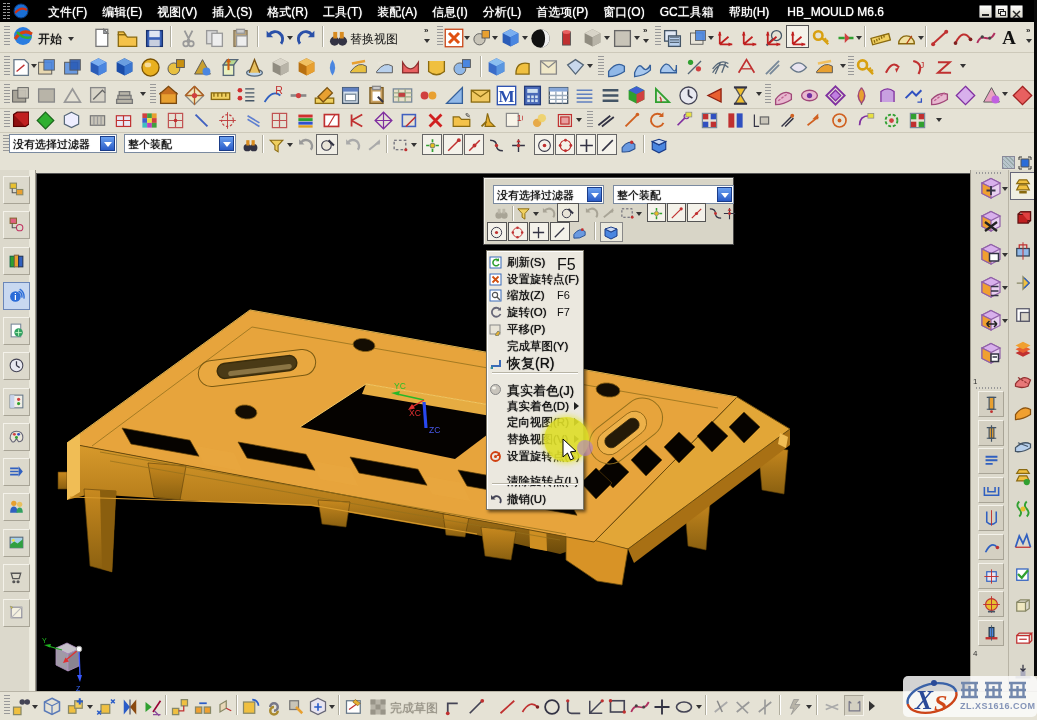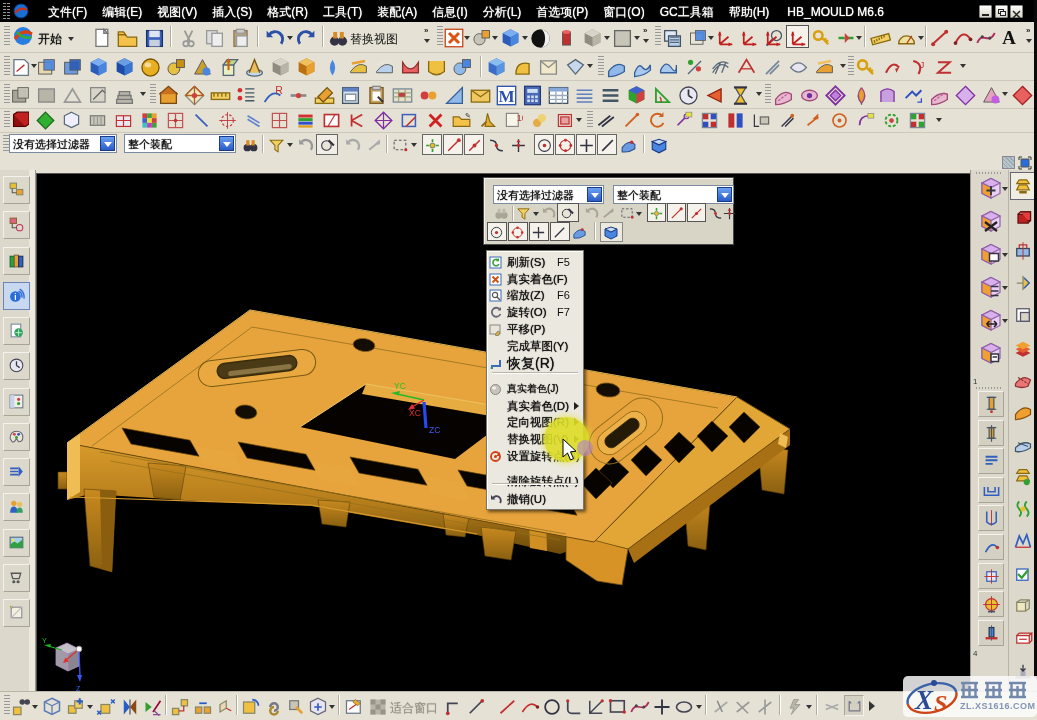--- a/index.html
+++ b/index.html
@@ -1656,26 +1656,26 @@
         <path d="M2 4 L8 2 L14 4 L8 7z" fill="#c8d8f4" stroke="#1a3c88"></path>
       </g>
     </svg></div>
 <div class="ab" style="left:486px;top:250px;width:98px;height:260px;background:#ebe8df;border:1px solid #7a7668;box-shadow:1px 1px 0 #fff inset, 2px 2px 3px rgba(0,0,0,.55)"></div>
 <div class="ab" style="left:489px;top:255.0px"><svg width="13" height="13" viewBox="0 0 13 13">
       <rect x="1" y="1" width="11" height="11" fill="#fff" stroke="#3a6ab8"></rect>
       <path d="M9 4 A3.2 3.2 0 1 0 10 8" stroke="#30a030" stroke-width="1.6" fill="none"></path>
       <path d="M10 2 v3.2 h-3.2z" fill="#30a030"></path>
     </svg></div>
 <div class="ab zh" style="left:507px;top:255.0px;font-size:11.5px;color:#111;white-space:nowrap">刷新(S)</div>
-<div class="ab" style="left:557px;top:255.5px;font-size:11px;color:#111">F5</div>
+<div class="ab" style="left:557px;top:255.5px;font-size:16px;color:#111">F5</div>
 <div class="ab" style="left:489px;top:271.7px"><svg width="13" height="13" viewBox="0 0 13 13">
       <rect x="1" y="1" width="11" height="11" fill="#fff" stroke="#3a6ab8"></rect>
       <path d="M3.5 3.5 L9.5 9.5 M9.5 3.5 L3.5 9.5" stroke="#d05010" stroke-width="1.8"></path>
     </svg></div>
-<div class="ab zh" style="left:507px;top:271.7px;font-size:11.5px;color:#111;white-space:nowrap">真实着色(F)</div>
+<div class="ab zh" style="left:507px;top:271.7px;font-size:11.5px;color:#111;white-space:nowrap">设置旋转点(F)</div>
 <div class="ab" style="left:489px;top:288.4px"><svg width="13" height="13" viewBox="0 0 13 13">
       <rect x="1" y="1" width="11" height="11" fill="#fff" stroke="#3a6ab8"></rect>
       <circle cx="6" cy="6" r="2.6" fill="none" stroke="#555" stroke-width="1.2"></circle>
       <path d="M8 8 l3 3" stroke="#555" stroke-width="1.4"></path>
     </svg></div>
 <div class="ab zh" style="left:507px;top:288.4px;font-size:11.5px;color:#111;white-space:nowrap">缩放(Z)</div>
 <div class="ab" style="left:557px;top:288.9px;font-size:11px;color:#111">F6</div>
 <div class="ab" style="left:489px;top:305.09999999999997px"><svg width="13" height="13" viewBox="0 0 13 13">
       <path d="M10.5 3 A4.5 4.5 0 1 0 11.5 8" stroke="#667" stroke-width="1.8" fill="none"></path>
       <path d="M12 1 v3.5 h-3.5z" fill="#667"></path>
@@ -1691,21 +1691,21 @@
 <div class="ab" style="left:489px;top:355.19999999999993px"><svg width="13" height="13" viewBox="0 0 13 13">
       <path d="M2 9 h8 v-5 h2 v7 h-10z" fill="#3a6ab8"></path>
       <path d="M1 12 l3 -2 v4z" fill="#2a8a9a"></path>
     </svg></div>
 <div class="ab zh" style="left:507px;top:355.19999999999993px;font-size:14px;color:#111;white-space:nowrap">恢复(R)</div>
 <div class="ab" style="left:492px;top:372.3999999999999px;width:86px;height:1px;background:#b8b4a6;box-shadow:0 1px 0 #fff"></div>
 <div class="ab" style="left:489px;top:381.8999999999999px"><svg width="13" height="13" viewBox="0 0 13 13">
       <circle cx="6.5" cy="6.5" r="5" fill="#c8c4bc" stroke="#888"></circle>
       <ellipse cx="5" cy="5" rx="2" ry="1.4" fill="#f4f2ea"></ellipse>
     </svg></div>
-<div class="ab zh" style="left:507px;top:381.8999999999999px;font-size:10px;color:#111;white-space:nowrap">真实着色(J)</div>
+<div class="ab zh" style="left:507px;top:381.8999999999999px;font-size:13px;color:#111;white-space:nowrap">真实着色(J)</div>
 <div class="ab zh" style="left:507px;top:398.5999999999999px;font-size:11.5px;color:#111;white-space:nowrap">真实着色(D)</div>
 <div class="ab" style="left:574px;top:401.5999999999999px;width:0;height:0;border-top:4px solid transparent;border-bottom:4px solid transparent;border-left:5px solid #222"></div>
 <div class="ab zh" style="left:507px;top:415.2999999999999px;font-size:11.5px;color:#111;white-space:nowrap">定向视图(R)</div>
 <div class="ab" style="left:574px;top:418.2999999999999px;width:0;height:0;border-top:4px solid transparent;border-bottom:4px solid transparent;border-left:5px solid #222"></div>
 <div class="ab zh" style="left:507px;top:431.9999999999999px;font-size:11.5px;color:#111;white-space:nowrap">替换视图(V)</div>
 <div class="ab" style="left:574px;top:434.9999999999999px;width:0;height:0;border-top:4px solid transparent;border-bottom:4px solid transparent;border-left:5px solid #222"></div>
 <div class="ab" style="left:489px;top:448.6999999999999px"><svg width="13" height="13" viewBox="0 0 13 13">
       <circle cx="6.5" cy="6.5" r="4.5" fill="none" stroke="#d04010" stroke-width="1.8"></circle>
       <path d="M11 2 v4 h-4z" fill="#d04010"></path>
       <circle cx="6.5" cy="6.5" r="1.5" fill="#d04010"></circle>
@@ -1826,21 +1826,21 @@
 <div class="ab" style="left:368px;top:697px"><svg width="20" height="20" viewBox="0 0 20 20">
       <g transform="scale(1.25)">
         <rect x="2" y="2" width="12" height="12" fill="#b8b4a8"></rect>
         <rect x="2" y="2" width="4" height="4" fill="#989488"></rect>
         <rect x="10" y="2" width="4" height="4" fill="#989488"></rect>
         <rect x="6" y="6" width="4" height="4" fill="#989488"></rect>
         <rect x="2" y="10" width="4" height="4" fill="#989488"></rect>
         <rect x="10" y="10" width="4" height="4" fill="#989488"></rect>
       </g>
     </svg></div>
-<div class="ab zh" style="left:390px;top:700px;font-size:12px;color:#9a968a">适合窗口</div>
+<div class="ab zh" style="left:390px;top:700px;font-size:12px;color:#9a968a">完成草图</div>
 <div class="ab" style="left:444px;top:697px"><svg width="20" height="20" viewBox="0 0 20 20">
       <g transform="scale(1.25)">
         <path d="M3 13 v-8 h8" fill="none" stroke="#445" stroke-width="1.4"></path>
         <circle cx="3" cy="13" r="1.5" fill="#c03030"></circle>
       </g>
     </svg></div>
 <div class="ab" style="left:466px;top:697px"><svg width="20" height="20" viewBox="0 0 20 20">
       <g transform="scale(1.25)">
         <path d="M3 13 L13 3" stroke="#445" stroke-width="1.4"></path>
         <circle cx="13" cy="3" r="1.5" fill="#c03030"></circle>

